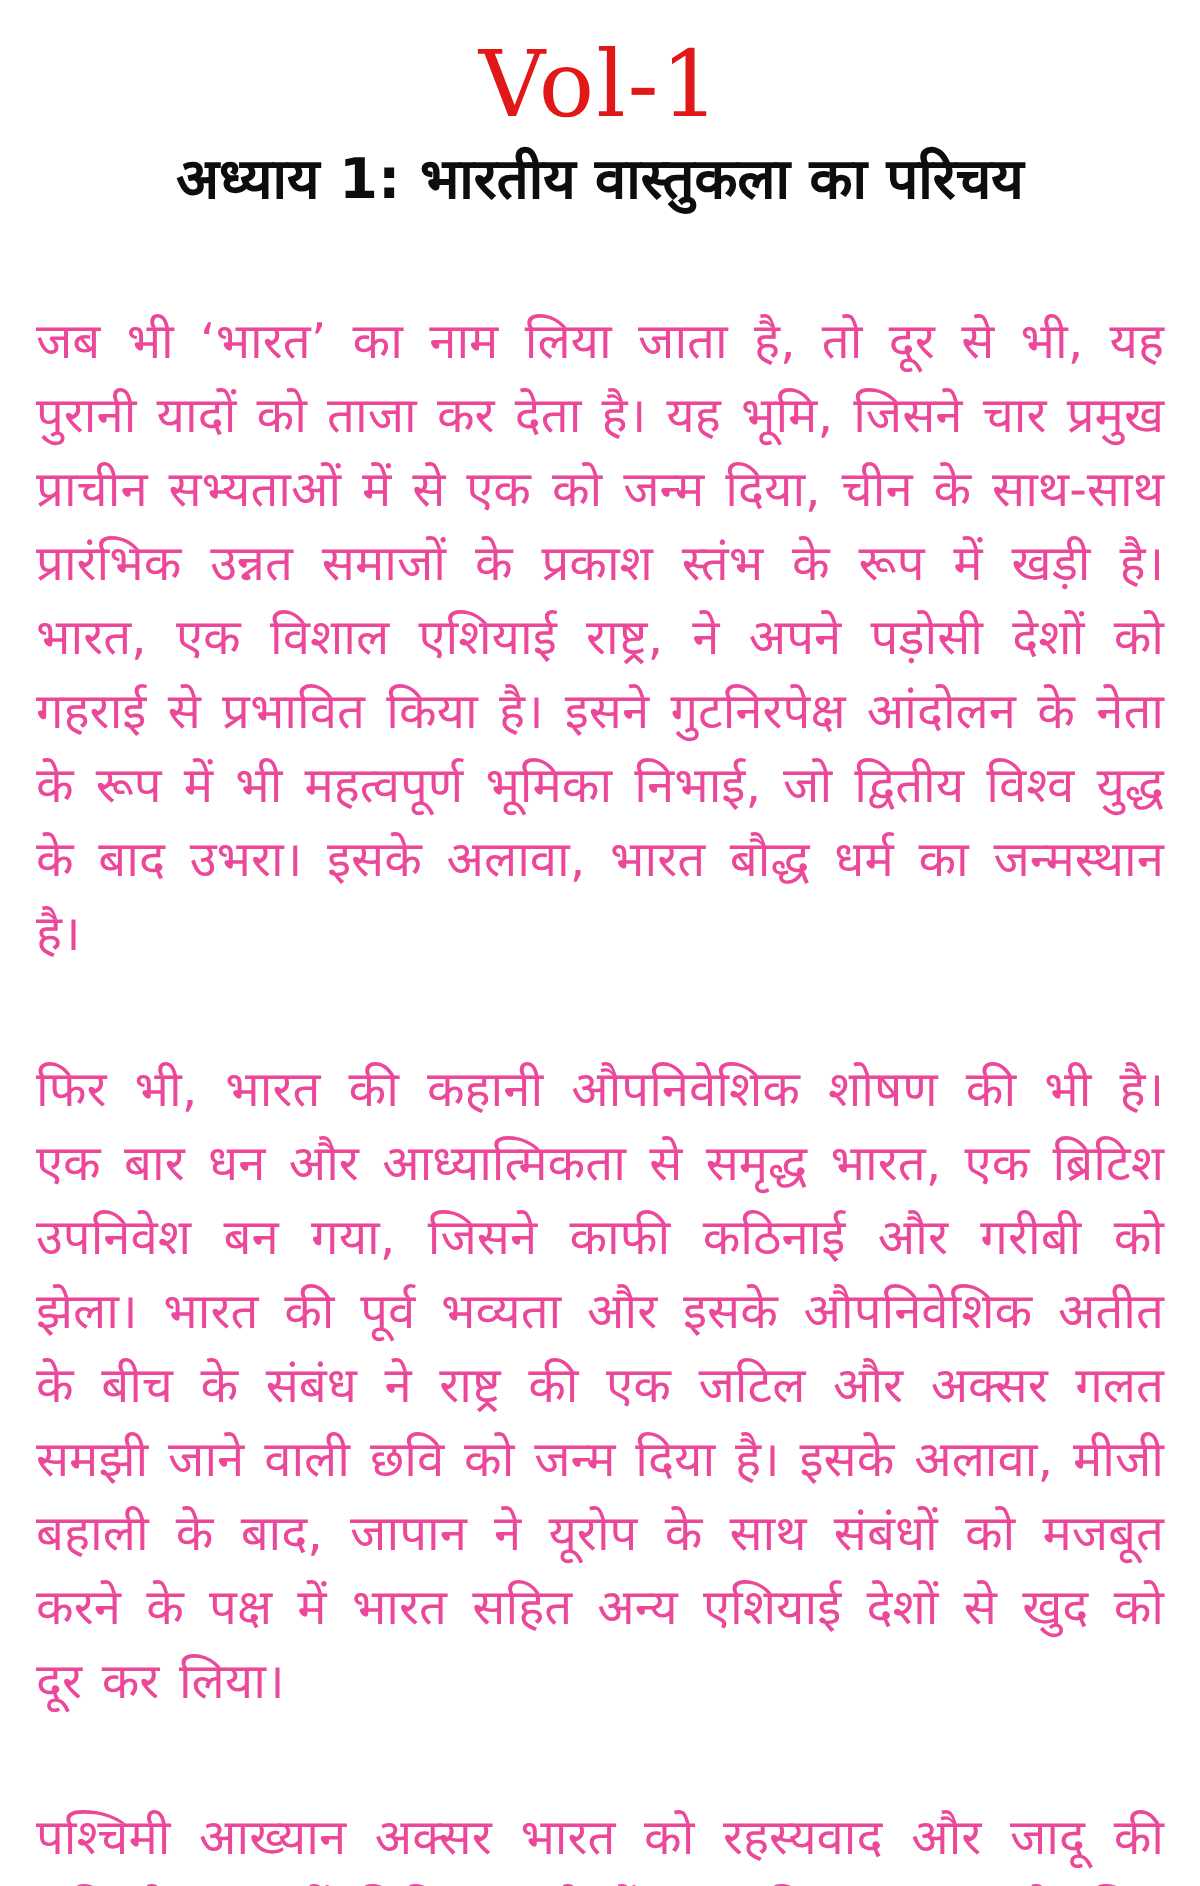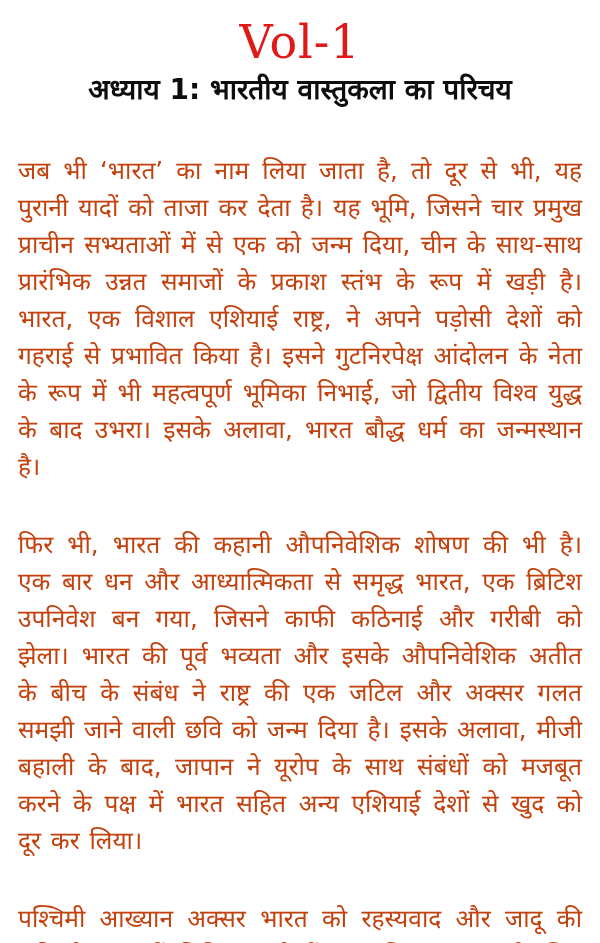--- a/index.html
+++ b/index.html
@@ -36,21 +36,21 @@
     margin-top: 2px;
     color: #0d0d0d;
   }
   .body-text {
     margin-top: 42px;
   }
   .para {
     font-size: 24.5px;
     line-height: 37px;
     text-align: justify;
-    color: #c2410c;
+    color: #ec4899;
     margin: 16px 0 41px 0;
     word-spacing: 2px;
   }
   .para:last-child {
     margin-bottom: 0;
   }
 </style>
 </head>
 <body>
 

